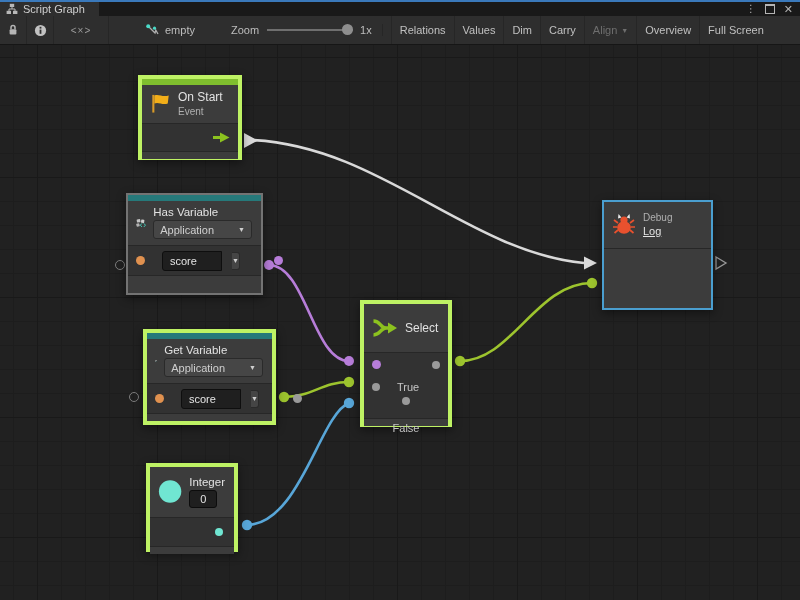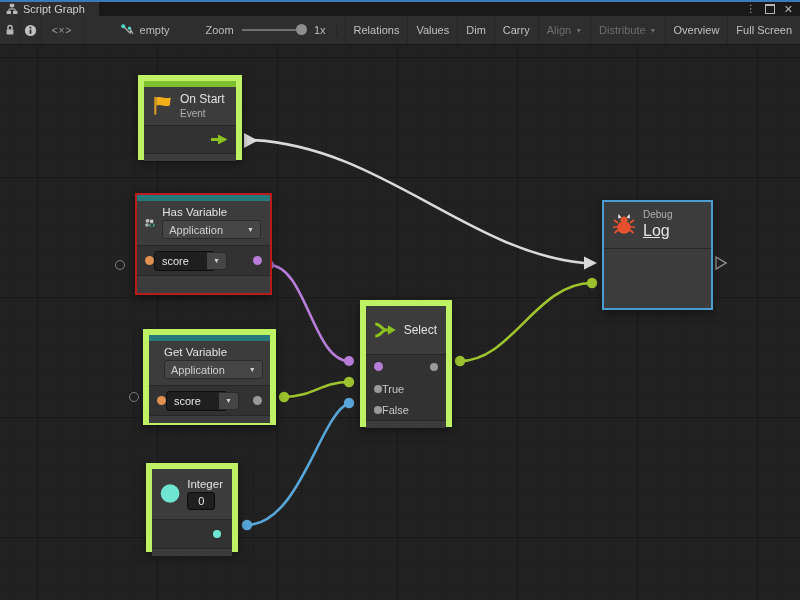--- a/index.html
+++ b/index.html
@@ -34,31 +34,31 @@
   .canvas{position:absolute;top:44px;left:0;width:800px;height:556px;background-color:#212121;
     background-image:
       linear-gradient(to right,#191919 1px,transparent 1px),
       linear-gradient(to bottom,#191919 1px,transparent 1px),
       linear-gradient(to right,#1d1d1d 1px,transparent 1px),
       linear-gradient(to bottom,#1d1d1d 1px,transparent 1px);
     background-size:120px 120px,120px 120px,24px 24px,24px 24px;
     background-position:37px 13px,37px 13px,13px 13px,13px 13px;}
   svg.wires{position:absolute;top:0;left:0;width:800px;height:600px;z-index:5;pointer-events:none;}
   
-  .node{position:absolute;z-index:10;box-sizing:border-box;background:#383838;border:6px solid #bef264;
+  .node{position:absolute;z-index:10;box-sizing:border-box;background:#383838;border:4px solid #bef264;
         box-shadow:0 3px 9px rgba(0,0,0,.45);display:flex;flex-direction:column;font-size:11px;}
-  .node.sel-red{border:2px solid #b91c1c;margin-left:9px;}
+  .node.sel-red{border:2px solid #737373;}
   .node.sel-blue{border:2px solid #4a9ecf;}
   .colorbar{height:6px;flex:none;}
   .nhead{background:#3c3c3c;flex:none;display:flex;align-items:center;gap:7px;padding:5px 9px 6px 8px;}
   .nhead .tcol{display:flex;flex-direction:column;gap:2px;}
   .ntitle{font-size:12px;color:#e2e2e2;}
   .nsub{font-size:10px;color:#b0b0b0;}
   .nrows{background:#323232;border-top:1px solid #272727;flex:none;}
-  .nrow{display:flex;align-items:center;padding:0 8px;gap:0;position:relative;}
+  .nrow{display:flex;align-items:center;padding:0 8px;gap:17px;position:relative;}
   .nfoot{background:#3c3c3c;border-top:1px solid #272727;flex:1;min-height:7px;}
   .spacer{flex:1;}
   .dot{border-radius:50%;flex:none;}
   .dot.d9{width:9px;height:9px;}
   .dot.d8{width:8px;height:8px;}
   .orange{background:#e0914f;}
   .purple{background:#b77dd9;}
   .gray{background:#9a9a9a;}
   .cyan{background:#70e6d2;}
   .dropdown{background:#464646;border:1px solid #2a2a2a;border-radius:3px;height:17px;display:flex;
@@ -135,24 +135,20 @@
   <div class="tseg tbtn">
     <span>Dim</span>
   </div>
   <div class="tseg tbtn">
     <span>Carry</span>
   </div>
   <div class="tseg tbtn disabled">
     <span>Align</span>
     <span class="caret">▼</span>
   </div>
-  <div class="tseg tbtn disabled">
-    <span>Distribute</span>
-    <span class="caret">▼</span>
-  </div>
   <div class="tseg tbtn">
     <span>Overview</span>
   </div>
   <div class="tseg tbtn" style="border-right:none;">
     <span>Full Screen</span>
   </div>
 </div>
 
 <div class="canvas"></div>
 
@@ -291,21 +287,21 @@
   <div class="nrows" style="border-top:1px solid #272727;">
     <div class="nrow" style="height:23px;">
       <span class="dot d9 purple"></span>
       <span class="spacer"></span>
       <span class="dot d8 gray"></span>
     </div>
     <div class="nrow" style="height:21px;">
       <span class="dot d8 gray"></span>
       <span class="portlabel">True</span>
     </div>
-    <div class="nrow" style="height:21px;">
+    <div class="nrow" style="height:21px;flex-direction:column;">
       <span class="dot d8 gray"></span>
       <span class="portlabel">False</span>
     </div>
   </div>
   <div class="nfoot"></div>
 </div>
 
 <div class="node" style="left:146px;top:463px;width:92px;height:89px;">
   <div class="nhead" style="height:39px;">
     <svg width="27" height="27" viewBox="0 0 27 27">
@@ -329,17 +325,17 @@
   <div class="nhead" style="height:35px;">
     <svg width="24" height="23" viewBox="0 0 24 23">
       <path d="M6 10 L2 7 M5.5 14 L1 14 M6 17 L2.5 20 M18 10 L22 7 M18.5 14 L23 14 M18 17 L21.5 20" stroke="#e8512e" stroke-width="1.7" fill="none"></path>
       <polygon points="6.5,1 9.5,4.5 6,5.5" fill="#e9e9e9"></polygon>
       <polygon points="17.5,1 14.5,4.5 18,5.5" fill="#e9e9e9"></polygon>
       <circle cx="12" cy="7" r="3.6" fill="#e8512e"></circle>
       <ellipse cx="12" cy="14.5" rx="6.8" ry="6.2" fill="#e8512e"></ellipse>
     </svg>
     <div class="tcol">
       <span class="nsub">Debug</span>
-      <span class="ntitle" style="font-size:16px;text-decoration:underline;">Log</span>
+      <span class="ntitle" style="font-size:11px;text-decoration:underline;">Log</span>
     </div>
   </div>
   <div class="nfoot"></div>
 </div>
 
 </body></html>

